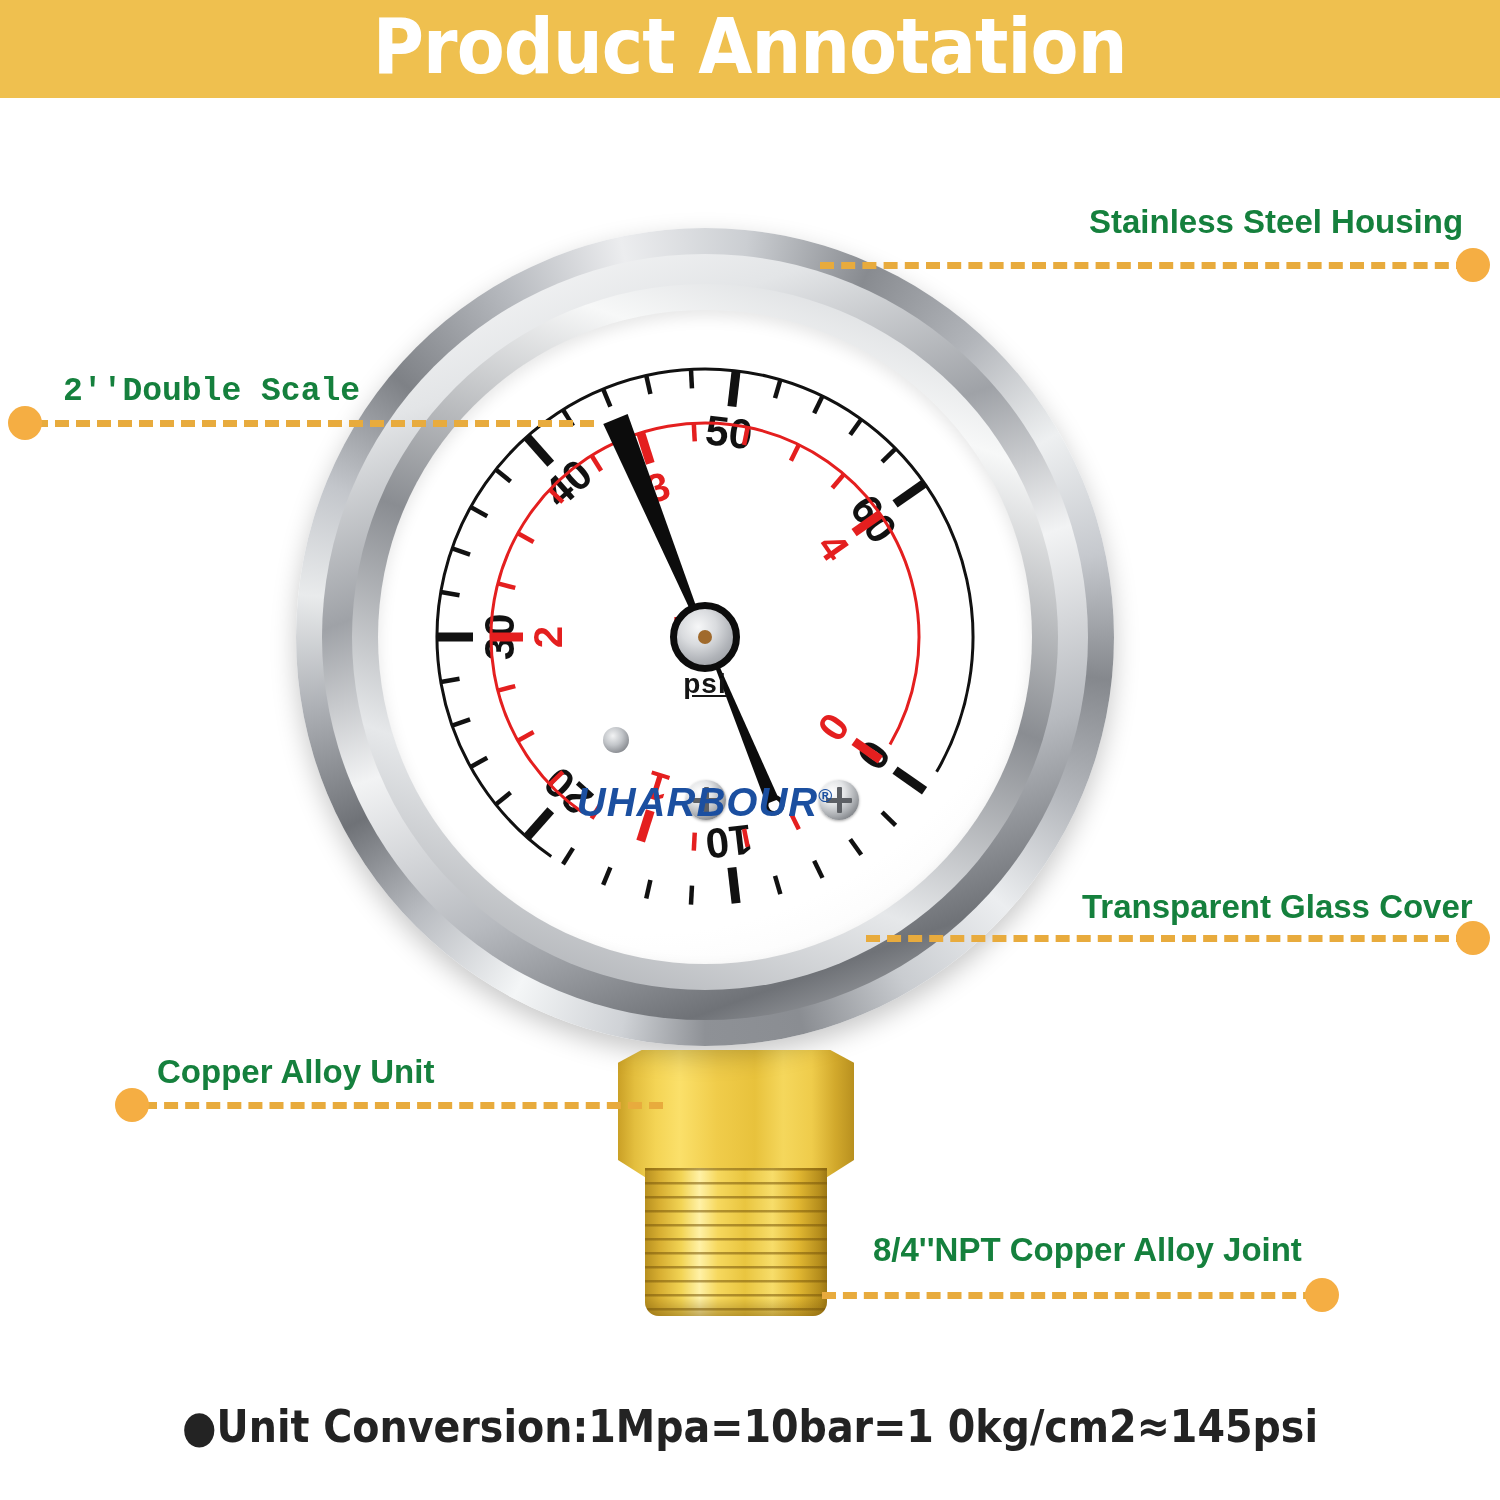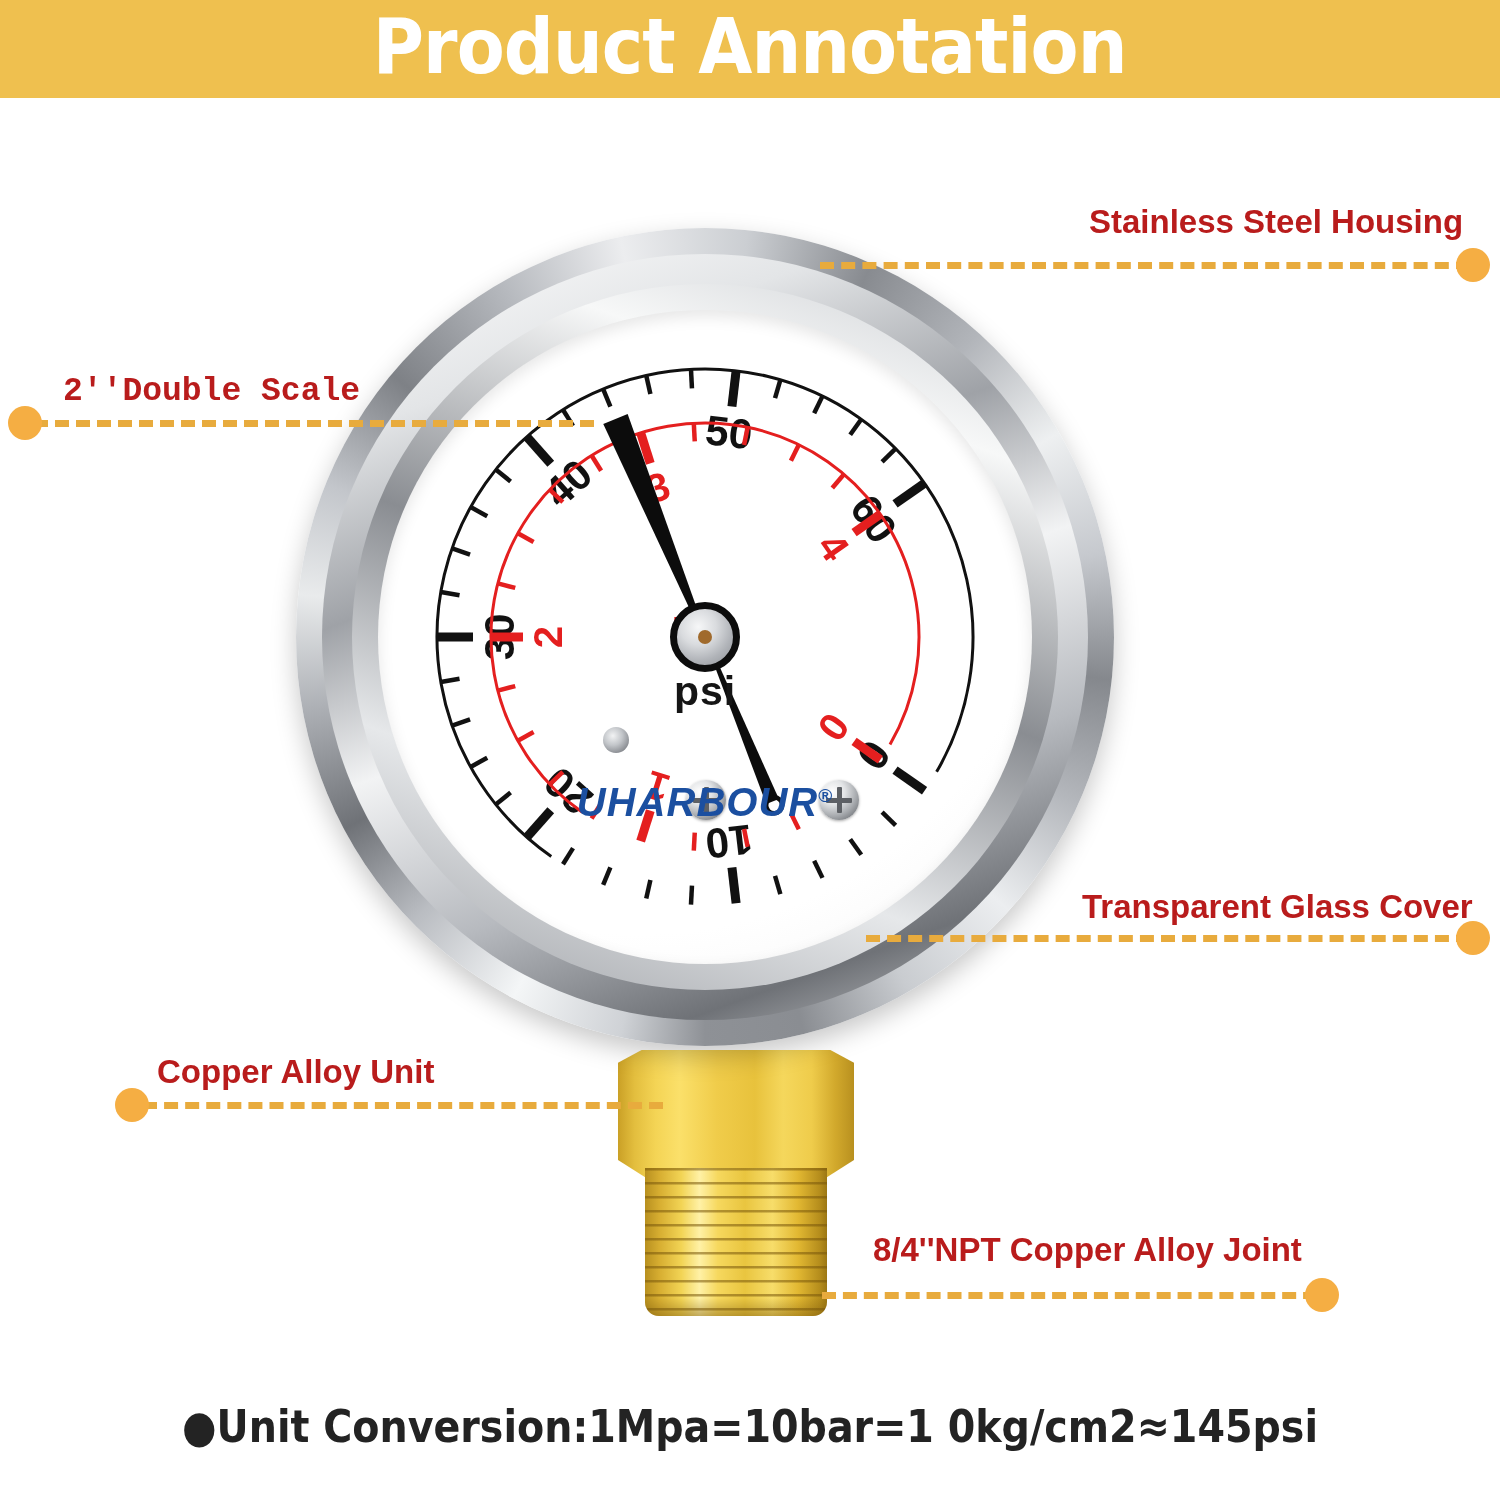--- a/index.html
+++ b/index.html
@@ -29,21 +29,21 @@
     margin-top:-4px;
   }
 
   
   .callout{position:absolute;}
   .callout .lbl{
     position:absolute;
     font-family:"Liberation Sans", sans-serif;
     font-weight:bold;
     font-size:33px;
-    color:#b91c1c;
+    color:#15803d;
     white-space:nowrap;
     line-height:1;
   }
   .dash{
     position:absolute;
     height:0;
     border-top:7px dashed #e8ab3d;
   }
   .dot{
     position:absolute;
@@ -111,21 +111,21 @@
   .dial svg{position:absolute;left:0;top:0;width:100%;height:100%;}
 
   .unit-bar{
     position:absolute;left:0;width:100%;text-align:center;
     font-family:"Liberation Sans", sans-serif;font-weight:bold;
     font-size:41px;color:#e41f1f;top:300px;letter-spacing:1px;
   }
   .unit-psi{
     position:absolute;left:0;width:100%;text-align:center;
     font-family:"Liberation Sans", sans-serif;font-weight:bold;
-    font-size:41px;color:#151515;top:358px;letter-spacing:1px;
+    font-size:28px;color:#151515;top:358px;letter-spacing:1px;text-decoration:underline;
   }
   .brand{
     position:absolute;left:0;width:100%;text-align:center;
     top:470px;
     font-family:Liberation Sans, sans-serif;
     font-style:italic;font-weight:bold;font-size:40px;
     color:#1b4fa0;letter-spacing:1px;
   }
   .brand sup{font-size:19px;font-style:normal;vertical-align:super;}
 

